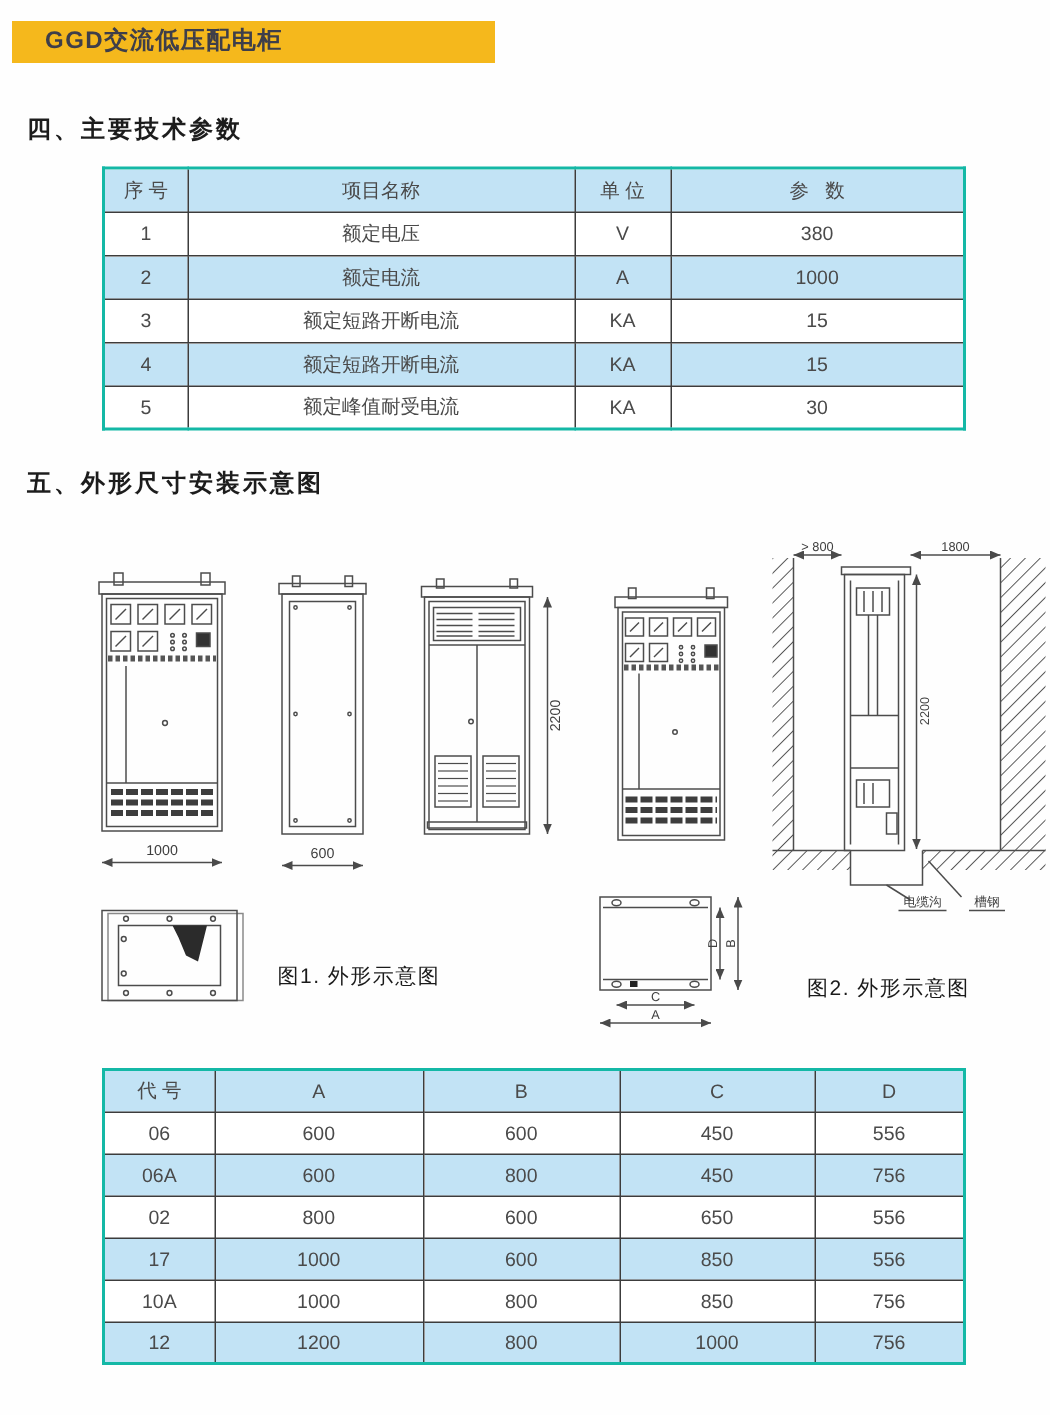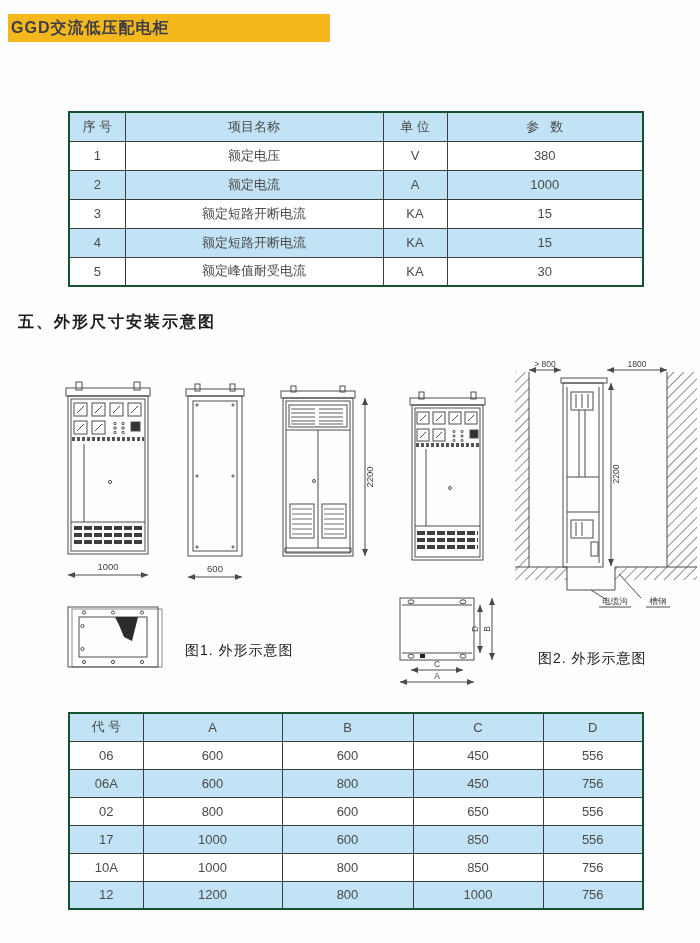--- a/index.html
+++ b/index.html
@@ -1,54 +1,55 @@
 <!DOCTYPE html>
 <html><head>
 <meta charset="utf-8">
 <style>
   * { margin:0; padding:0; box-sizing:border-box; }
   html,body { width:700px; height:943px; background:#fefefe; font-family:"Liberation Sans","DejaVu Sans",sans-serif; color:#4a4a4a; }
   .page { position:relative; width:700px; height:943px; overflow:hidden; }
 
   .banner { position:absolute; left:8px; top:14px; width:322px; height:28px;
             background:#F5B81C; color:#3E3E4A; font-size:16px; font-weight:bold;
-            line-height:28px; padding-left:3px; letter-spacing:1px; }
+            line-height:28px; padding-left:22px; letter-spacing:1px; }
 
   .sec-heading { position:absolute; left:18px; font-size:16px; font-weight:bold; color:#1c1c1c; letter-spacing:2px; }
   #h4 { top:76px; }
   #h5 { top:312px; }
 
   table { border-collapse:collapse; table-layout:fixed; position:absolute; left:68px;
           font-size:13px; color:#4a4a4a; text-align:center; }
   #t1 { top:111px; width:574px; }
   #t2 { top:712px; width:574px;padding-left:31px; }
   th, td { border:1px solid #3c3c3c; font-weight:normal; overflow:hidden; white-space:pre; }
   #t1 th, #t1 td { height:29px; }
   #t2 th, #t2 td { height:28px; }
-  table { border:2px solid #14532d; }
+  table { border:2px solid #14b8a6; }
   thead tr { background:#C2E3F5; }
   tbody tr:nth-child(even) { background:#C2E3F5; }
   tbody tr:nth-child(odd) { background:#ffffff; }
 
   .drawings { position:absolute; left:0; top:352px; }
   .fig-caption { position:absolute; font-size:14px; font-weight:normal; color:#1a1a1a; letter-spacing:1px; }
   #fig1cap { left:185px; top:642px; }
   #fig2cap { left:538px; top:650px; }
 
   svg text { font-family:"Liberation Sans","DejaVu Sans",sans-serif; fill:#3f3f3f; }
   .dim { font-size:9.5px; }
   .dim-sm { font-size:8.5px; }
 </style>
 </head>
 <body>
 
 <div class="page">
 
   <div class="banner">GGD交流低压配电柜</div>
 
+  <div class="sec-heading" id="h4">四、主要技术参数</div>
 
   <table id="t1">
     <colgroup>
         <col style="width:56px">
         <col style="width:258px">
         <col style="width:64px">
         <col style="width:196px">
       </colgroup>
     <thead>
       <tr>

